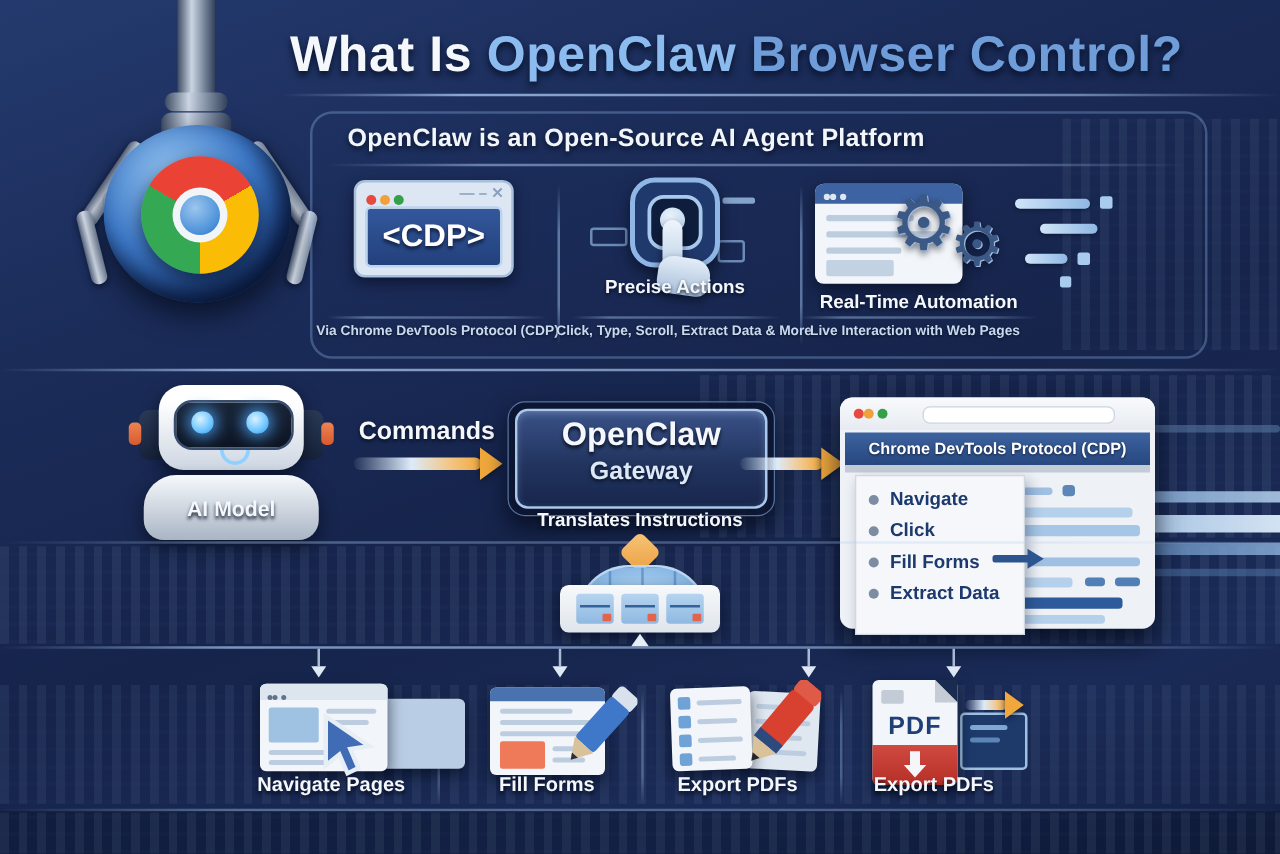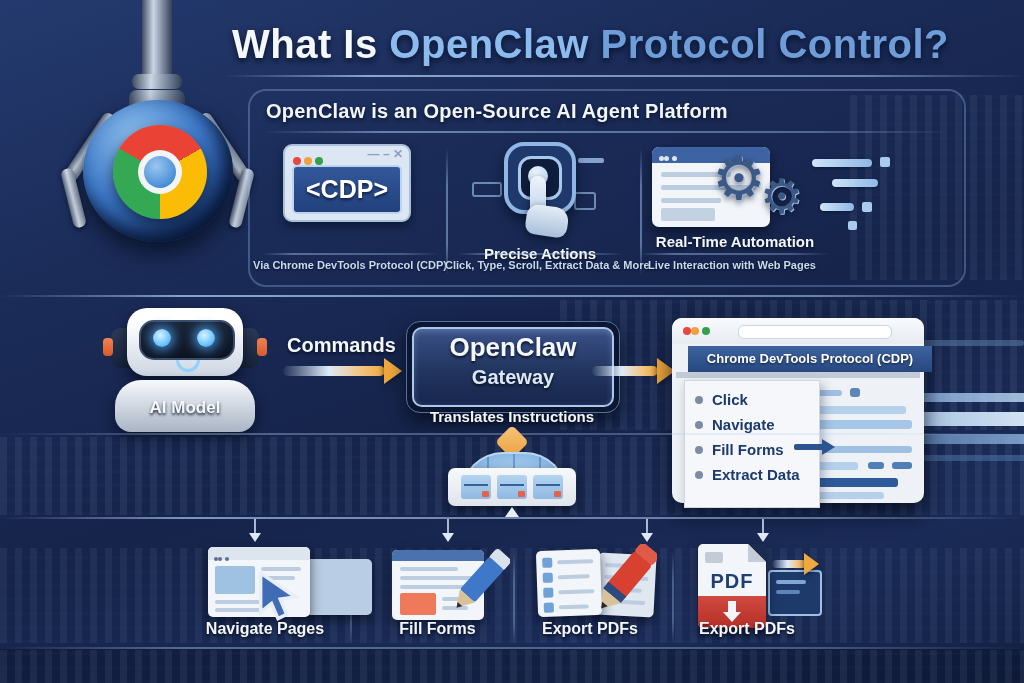--- a/index.html
+++ b/index.html
@@ -39,21 +39,21 @@
      filter:drop-shadow(0 2px 3px rgba(5,12,30,.6));}
   .gateway-frame{background:rgba(10,20,45,.85);border:1px solid #53719f;border-radius:14px;padding:5px;
      box-shadow:0 8px 18px rgba(3,8,22,.7);}
   .gateway-box{width:100%;height:100%;box-sizing:border-box;border:2px solid #a9c8ec;border-radius:10px;
      background:linear-gradient(180deg,#3a5188 0%,#22355f 55%,#17264d 100%);
      box-shadow:inset 0 2px 6px rgba(200,225,255,.25);}
   .win{background:#eef1f6;border-radius:10px;box-shadow:0 10px 22px rgba(3,8,22,.75);}
   .win-chrome{background:linear-gradient(180deg,#f8fafc,#e7ebf1);border-radius:10px 10px 0 0;}
   .addr{background:#ffffff;border:1px solid #ccd5e0;border-radius:6px;}
   .cdp-titlebar{background:linear-gradient(180deg,#3d639f,#27477f);color:#fff;font-weight:bold;font-size:13px;
-     text-align:center;line-height:26px;text-shadow:0 1px 2px rgba(5,12,30,.7);margin-left:12px;}
+     text-align:center;line-height:26px;text-shadow:0 1px 2px rgba(5,12,30,.7);}
   .sk{border-radius:3px;}
   .actions-panel{background:#f5f7fa;border:1px solid #d0d8e2;box-shadow:3px 5px 10px rgba(20,35,70,.35);}
   .action-row{display:flex;align-items:center;height:25px;padding-left:10px;}
   .bullet{width:8px;height:8px;border-radius:50%;background:#7c8ca3;margin-right:9px;flex:0 0 auto;}
   .action-label{font-size:15px;font-weight:bold;color:#1c3a6d;}
   
   .diamond{background:linear-gradient(135deg,#f6c57a,#ec9f3e);transform:rotate(45deg);border-radius:5px;}
   .dome{background:radial-gradient(ellipse at 50% 100%,#d6e9fa 0%,#9cc6ec 55%,#6fa3d8 100%);
      border-radius:100px 100px 0 0;border:2px solid #bcd7f0;border-bottom:none;overflow:hidden;}
   .dome i{position:absolute;top:0;bottom:0;width:2px;background:rgba(70,120,180,.55);}
@@ -117,26 +117,26 @@
     <div class="abs" style="left:58px;top:125px;width:94px;height:94px;border-radius:50%;
          background:conic-gradient(from -60deg,#ea4335 0 120deg,#fbbc05 120deg 240deg,#34a853 240deg 360deg);
          box-shadow:0 6px 14px rgba(3,8,22,.6);">
       <div class="abs" style="left:25px;top:25px;width:44px;height:44px;border-radius:50%;background:#f2f5f8;"></div>
       <div class="abs" style="left:31px;top:31px;width:32px;height:32px;border-radius:50%;
            background:radial-gradient(circle at 38% 32%,#9cc6ee,#4a90d9 70%,#2f6cb4);"></div>
     </div>
   </div>
 
   <div class="abs title" style="left:232px;top:22px;">
-    <span class="t-white">What Is </span><span class="t-blue1">OpenClaw</span><span class="t-blue2"> Protocol Control?</span>
+    <span class="t-white">What Is </span><span class="t-blue1">OpenClaw</span><span class="t-blue2"> Browser Control?</span>
   </div>
   <div class="abs glowline" style="left:225px;top:75px;width:799px;"></div>
 
   <div class="abs panel-outline" style="left:248px;top:89px;width:714px;height:194px;"></div>
-  <div class="abs subtitle" style="left:266px;top:100px;">OpenClaw is an Open-Source AI Agent Platform</div>
+  <div class="abs subtitle" style="left:278px;top:100px;">OpenClaw is an Open-Source AI Agent Platform</div>
   <div class="abs glowline" style="left:262px;top:131px;width:688px;opacity:.7;"></div>
 
   <div class="abs miniwin" style="left:283px;top:144px;width:124px;height:74px;">
     <div class="abs" style="left:8px;top:5px;">
       <span class="dot" style="background:#e5493f;"></span><span class="dot" style="background:#f0a13c;"></span><span class="dot" style="background:#35a04a;"></span>
     </div>
     <div class="abs" style="right:6px;top:1px;color:#8aa0be;font-size:12px;font-weight:bold;">— – ✕</div>
     <div class="abs cdp-inner" style="left:7px;top:19px;width:106px;height:45px;font-size:25px;line-height:45px;">
       <span>&lt;CDP&gt;</span>
     </div>
@@ -149,21 +149,21 @@
   <div class="abs" style="left:470px;top:140px;width:140px;height:95px;">
     <div class="abs" style="left:2px;top:42px;width:26px;height:11px;border:2px solid #8fb4e0;border-radius:3px;opacity:.7;"></div>
     <div class="abs" style="left:108px;top:18px;width:26px;height:5px;background:#9fc2e8;border-radius:2px;opacity:.8;"></div>
     <div class="abs" style="left:104px;top:52px;width:18px;height:14px;border:2px solid #8fb4e0;border-radius:3px;opacity:.7;"></div>
     <div class="abs" style="left:34px;top:2px;width:64px;height:64px;border-radius:20px;background:#20396c;border:4px solid #8fb6e4;box-shadow:0 5px 12px rgba(3,8,22,.6);"></div>
     <div class="abs" style="left:48px;top:16px;width:38px;height:38px;border-radius:13px;background:#0e1d3c;border:3px solid #a9c9ec;"></div>
     <div class="abs" style="left:58px;top:26px;width:20px;height:20px;border-radius:50%;background:radial-gradient(circle at 40% 35%,#eaf3fc,#b7d2ec);"></div>
     <div class="abs" style="left:60px;top:36px;width:16px;height:44px;border-radius:8px;background:linear-gradient(180deg,#eef4fb,#b9cfe6);box-shadow:0 3px 7px rgba(3,8,22,.55);"></div>
     <div class="abs" style="left:56px;top:66px;width:42px;height:30px;border-radius:12px 14px 10px 10px;background:linear-gradient(180deg,#e4edf8,#a9c0da);transform:rotate(8deg);box-shadow:0 3px 8px rgba(3,8,22,.55);"></div>
   </div>
-  <div class="abs feat-head" style="left:455px;top:245px;width:170px;">Precise Actions</div>
+  <div class="abs feat-head" style="left:455px;top:221px;width:170px;">Precise Actions</div>
   <div class="abs glowline" style="left:458px;top:253px;width:166px;opacity:.55;"></div>
   <div class="abs feat-cap" style="left:445px;top:259px;width:192px;">Click, Type, Scroll, Extract Data &amp; More</div>
 
   <div class="abs vdiv" style="left:640px;top:148px;height:128px;"></div>
 
   <div class="abs" style="left:652px;top:145px;width:240px;height:90px;">
     <div class="abs" style="left:0;top:2px;width:118px;height:80px;background:#f2f5f9;border-radius:7px;box-shadow:0 5px 12px rgba(3,8,22,.6);">
       <div class="abs" style="left:0;top:0;width:118px;height:16px;background:#3d63a2;border-radius:7px 7px 0 0;">
         <span class="dot" style="width:5px;height:5px;background:#dfe7f1;margin:5px 0 0 7px;"></span><span class="dot" style="width:5px;height:5px;background:#dfe7f1;margin-top:5px;"></span><span class="dot" style="width:5px;height:5px;background:#dfe7f1;margin-top:5px;"></span>
       </div>
@@ -231,25 +231,25 @@
     <div class="abs sk" style="left:150px;top:128px;width:90px;height:7px;background:#9fc0e2;"></div>
     <div class="abs sk" style="left:116px;top:144px;width:70px;height:8px;background:#b5d0ea;"></div>
     <div class="abs sk" style="left:196px;top:144px;width:16px;height:7px;background:#4f7fb5;"></div>
     <div class="abs sk" style="left:220px;top:144px;width:20px;height:7px;background:#4f7fb5;"></div>
     <div class="abs sk" style="left:116px;top:160px;width:110px;height:9px;background:#2d5a9a;"></div>
     <div class="abs sk" style="left:116px;top:174px;width:96px;height:7px;background:#b5d0ea;"></div>
 
     <div class="abs actions-panel" style="left:12px;top:62px;width:134px;height:120px;padding-top:6px;">
       <div class="action-row">
           <span class="bullet"></span>
-          <span class="action-label">Click</span>
+          <span class="action-label">Navigate</span>
         </div>
       <div class="action-row">
           <span class="bullet"></span>
-          <span class="action-label">Navigate</span>
+          <span class="action-label">Click</span>
         </div>
       <div class="action-row">
           <span class="bullet"></span>
           <span class="action-label">Fill Forms</span>
         </div>
       <div class="action-row">
           <span class="bullet"></span>
           <span class="action-label">Extract Data</span>
         </div>
     </div>

